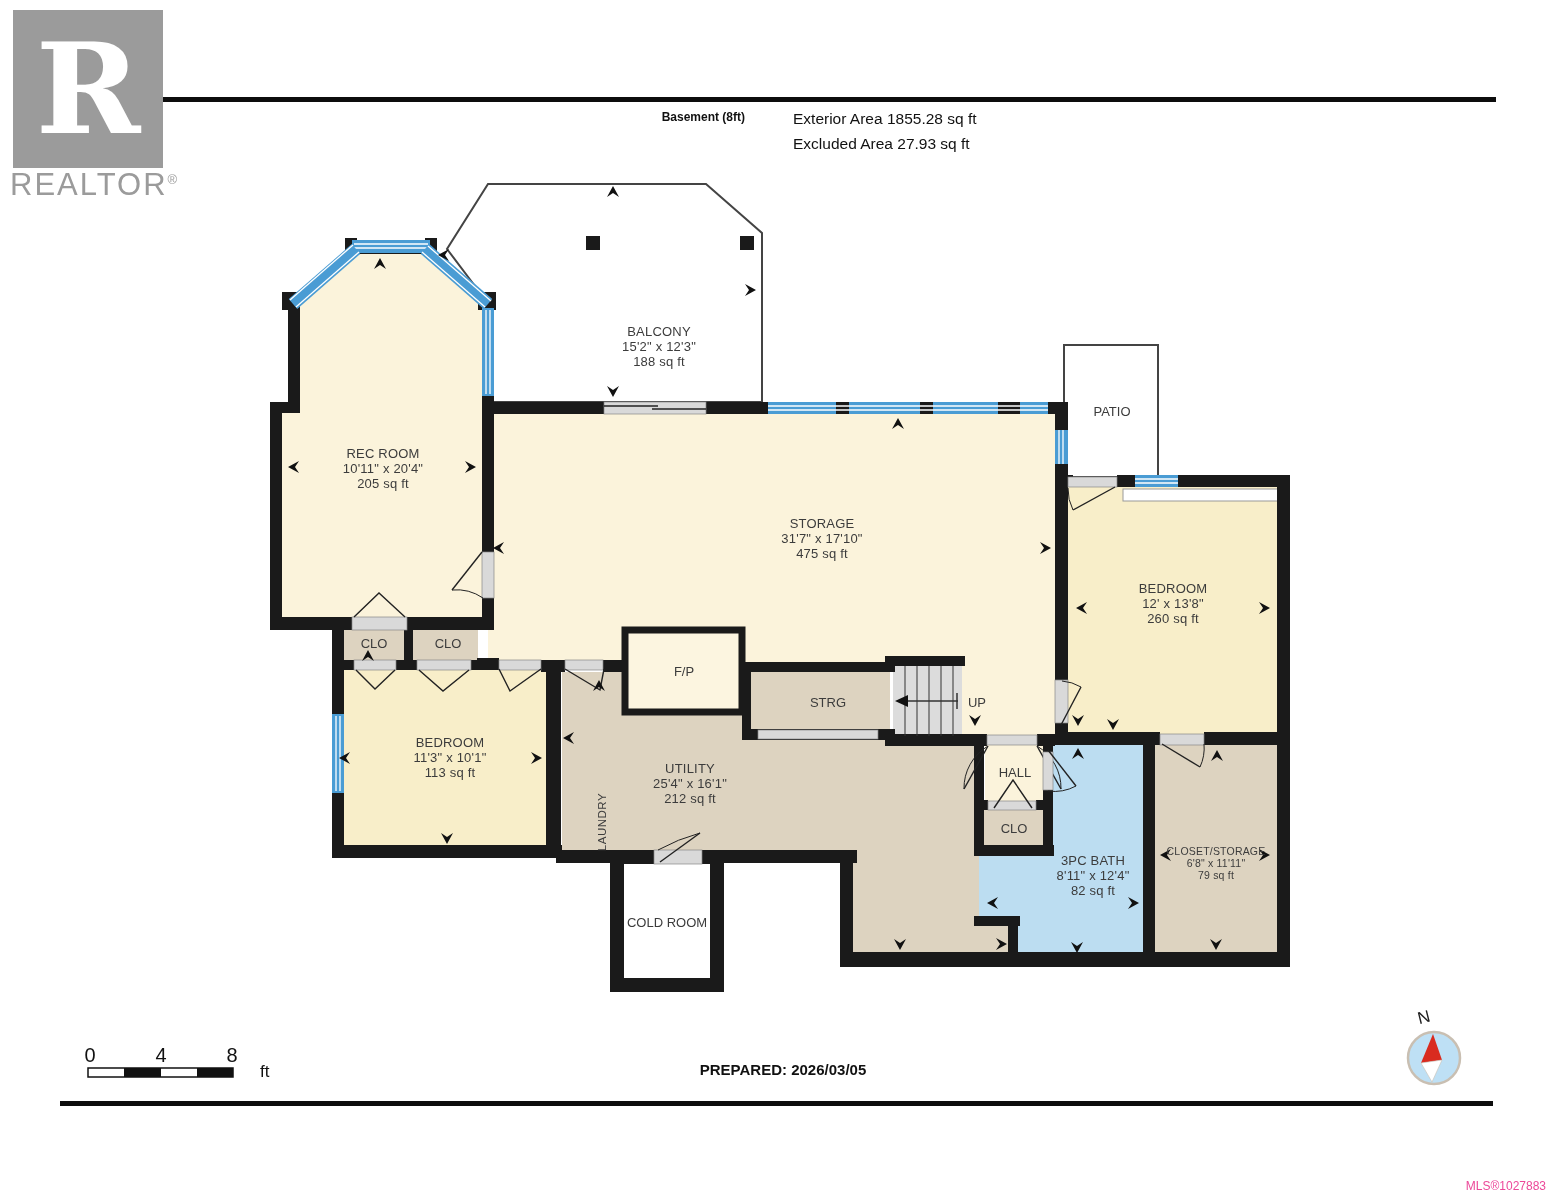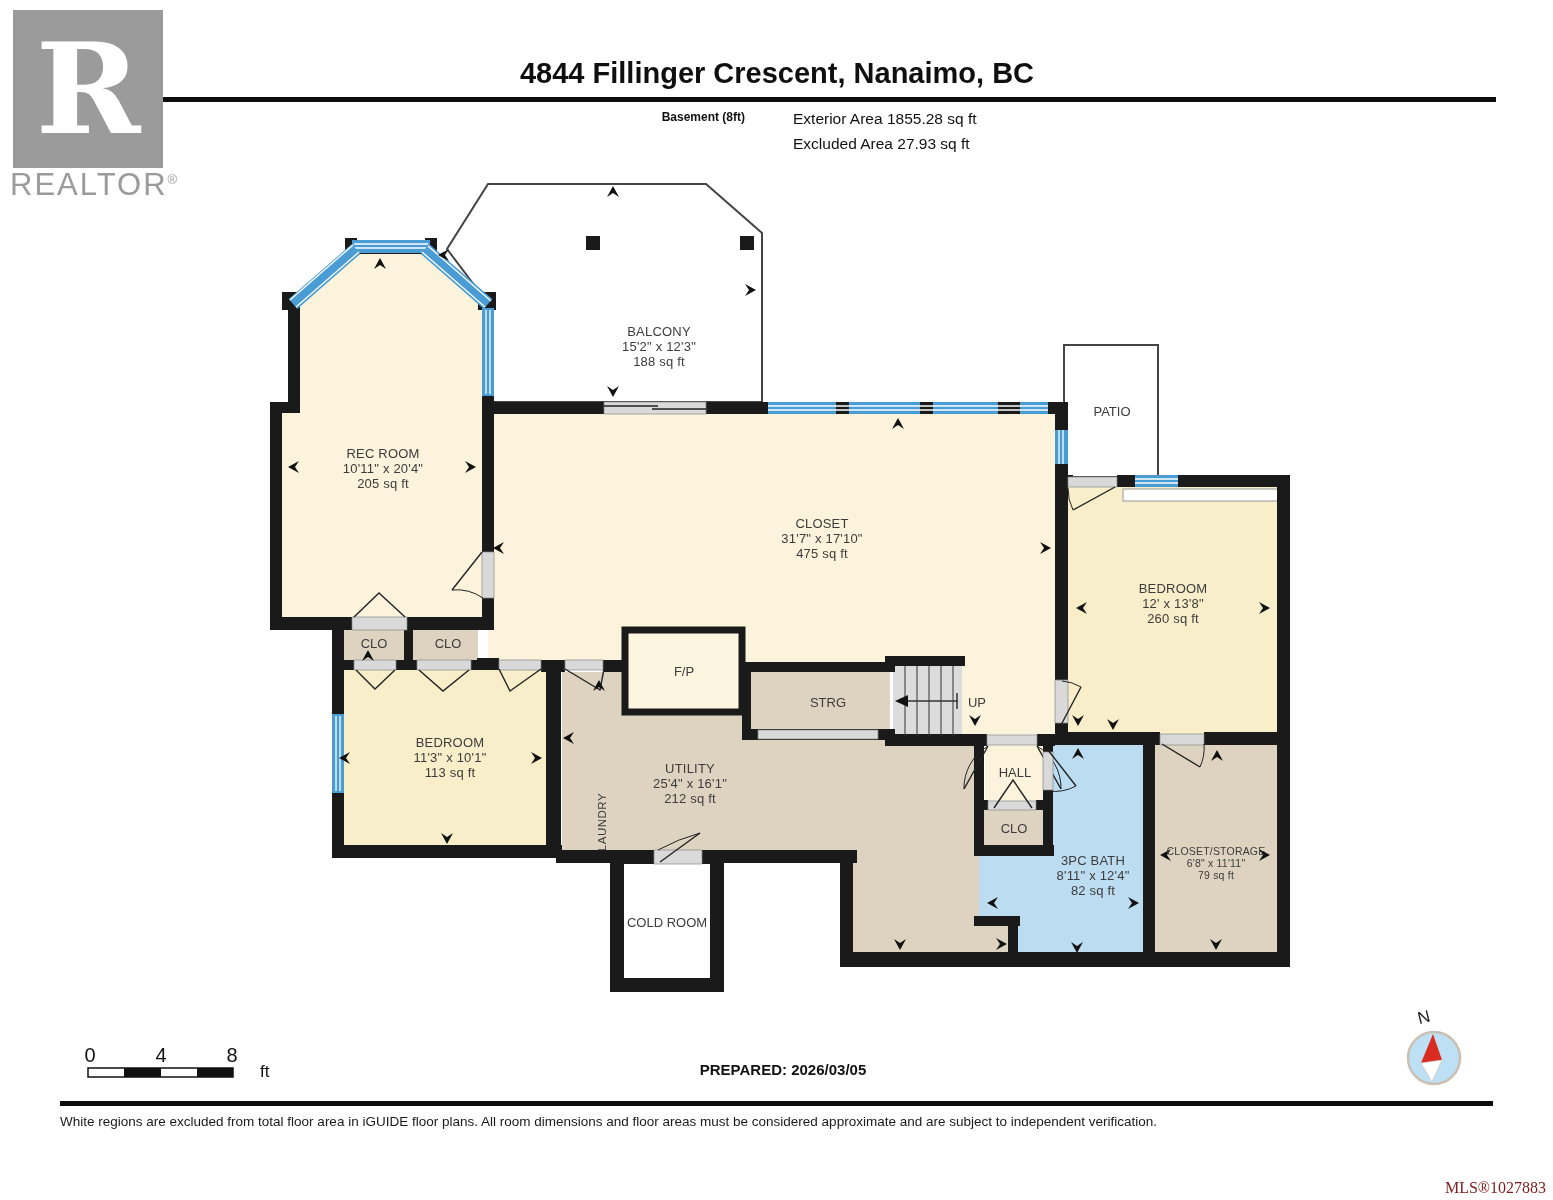--- a/index.html
+++ b/index.html
@@ -19,21 +19,21 @@
   .logo-box{position:absolute;left:13px;top:10px;width:150px;height:158px;background:#9b9b9b;
             display:flex;align-items:center;justify-content:center;}
   .logo-r{color:#fff;font-family:"DejaVu Serif",serif;font-weight:bold;font-size:126px;line-height:1;}
   .logo-word{position:absolute;left:10px;top:167px;width:170px;color:#9b9b9b;font-size:31px;
              letter-spacing:2px;font-family:"Liberation Sans",sans-serif;}
   .logo-word sup{font-size:13px;}
   .scale-num{position:absolute;font-size:20px;color:#111;transform:translateX(-50%);}
   .scale-ft{position:absolute;font-size:17px;color:#111;}
   .prepared{position:absolute;font-size:15px;font-weight:bold;color:#111;transform:translateX(-50%);white-space:nowrap;}
   .disclaimer{position:absolute;font-size:13.5px;color:#1a1a1a;white-space:nowrap;}
-  .mls{position:absolute;font-size:16px;color:#7f1d1d;font-family:Liberation Serif, serif;}
+  .mls{position:absolute;font-size:12px;color:#ec4899;}
   .north{position:absolute;font-size:17px;color:#222;transform:translate(-50%,-50%) rotate(-14deg);}
   .laundry{transform:translate(-50%,-50%) rotate(-90deg);font-size:11.5px;color:#3c3c3c;letter-spacing:.5px;white-space:nowrap;}
 </style>
 </head>
 <body>
 
 <div id="page">
 
   <svg id="plan-svg" width="1553" height="1200" viewBox="0 0 1553 1200">
     <defs>
@@ -261,21 +261,20 @@
       <rect x="197" y="1068" width="36" height="9" fill="#111"></rect>
     </g>
 
     <g>
       <circle cx="1434" cy="1058" r="26" fill="#BEE0F5" stroke="#C9BFB2" stroke-width="2.5"></circle>
       <polygon points="1433,1034 1421,1063 1442,1060" fill="#D92B1F"></polygon>
       <polygon points="1421,1063 1442,1060 1432,1082" fill="#fff" stroke="#c9c0b4" stroke-width=".6"></polygon>
     </g>
   </svg>
 
-  <div class="abs ctr title" style="left:777px;top:73px;">4844 Fillinger Crescent, Nanaimo, BC</div>
   <div class="rule" style="left:57px;top:97px;width:1439px;height:5px;"></div>
   <div class="abs subhdr-b" style="right:808px;top:110px;">Basement (8ft)</div>
   <div class="abs subhdr" style="left:793px;top:110px;">Exterior Area 1855.28 sq ft</div>
   <div class="abs subhdr" style="left:793px;top:135px;">Excluded Area 27.93 sq ft</div>
 
   <div class="logo-box">
     <span class="logo-r">R</span>
   </div>
   <div class="logo-word"><span>REALTOR</span><sup>®</sup></div>
 
@@ -283,21 +282,21 @@
     <div class="nm">BALCONY</div>
       <div>15'2" x 12'3"</div>
       <div>188 sq ft</div>
   </div>
   <div class="abs ctr room-label" style="left:383px;top:468px;">
     <div>REC ROOM</div>
       <div>10'11" x 20'4"</div>
       <div>205 sq ft</div>
   </div>
   <div class="abs ctr room-label" style="left:822px;top:538px;">
-    <div>CLOSET</div>
+    <div>STORAGE</div>
       <div>31'7" x 17'10"</div>
       <div>475 sq ft</div>
   </div>
   <div class="abs ctr single" style="left:1112px;top:411px;">PATIO</div>
   <div class="abs ctr room-label" style="left:1173px;top:603px;">
     <div>BEDROOM</div>
       <div>12' x 13'8"</div>
       <div>260 sq ft</div>
   </div>
   <div class="abs ctr room-label" style="left:450px;top:757px;">
@@ -333,15 +332,14 @@
   <div class="scale-num" style="left:90px;top:1044px;">0</div>
   <div class="scale-num" style="left:161px;top:1044px;">4</div>
   <div class="scale-num" style="left:232px;top:1044px;">8</div>
   <div class="scale-ft" style="left:260px;top:1062px;text-align:center;">ft</div>
 
   <div class="prepared" style="left:777px;top:1061px;padding-left:12px;">PREPARED: 2026/03/05</div>
 
   <div class="north" style="left:1424px;top:1018px;">N</div>
 
   <div class="rule" style="left:60px;top:1101px;width:1433px;height:5px;"></div>
-  <div class="disclaimer" style="left:60px;top:1114px;">White regions are excluded from total floor area in iGUIDE floor plans. All room dimensions and floor areas must be considered approximate and are subject to independent verification.</div>
   <div class="mls" style="right:7px;top:1179px;">MLS®1027883</div>
 </div>
 
 </body></html>

